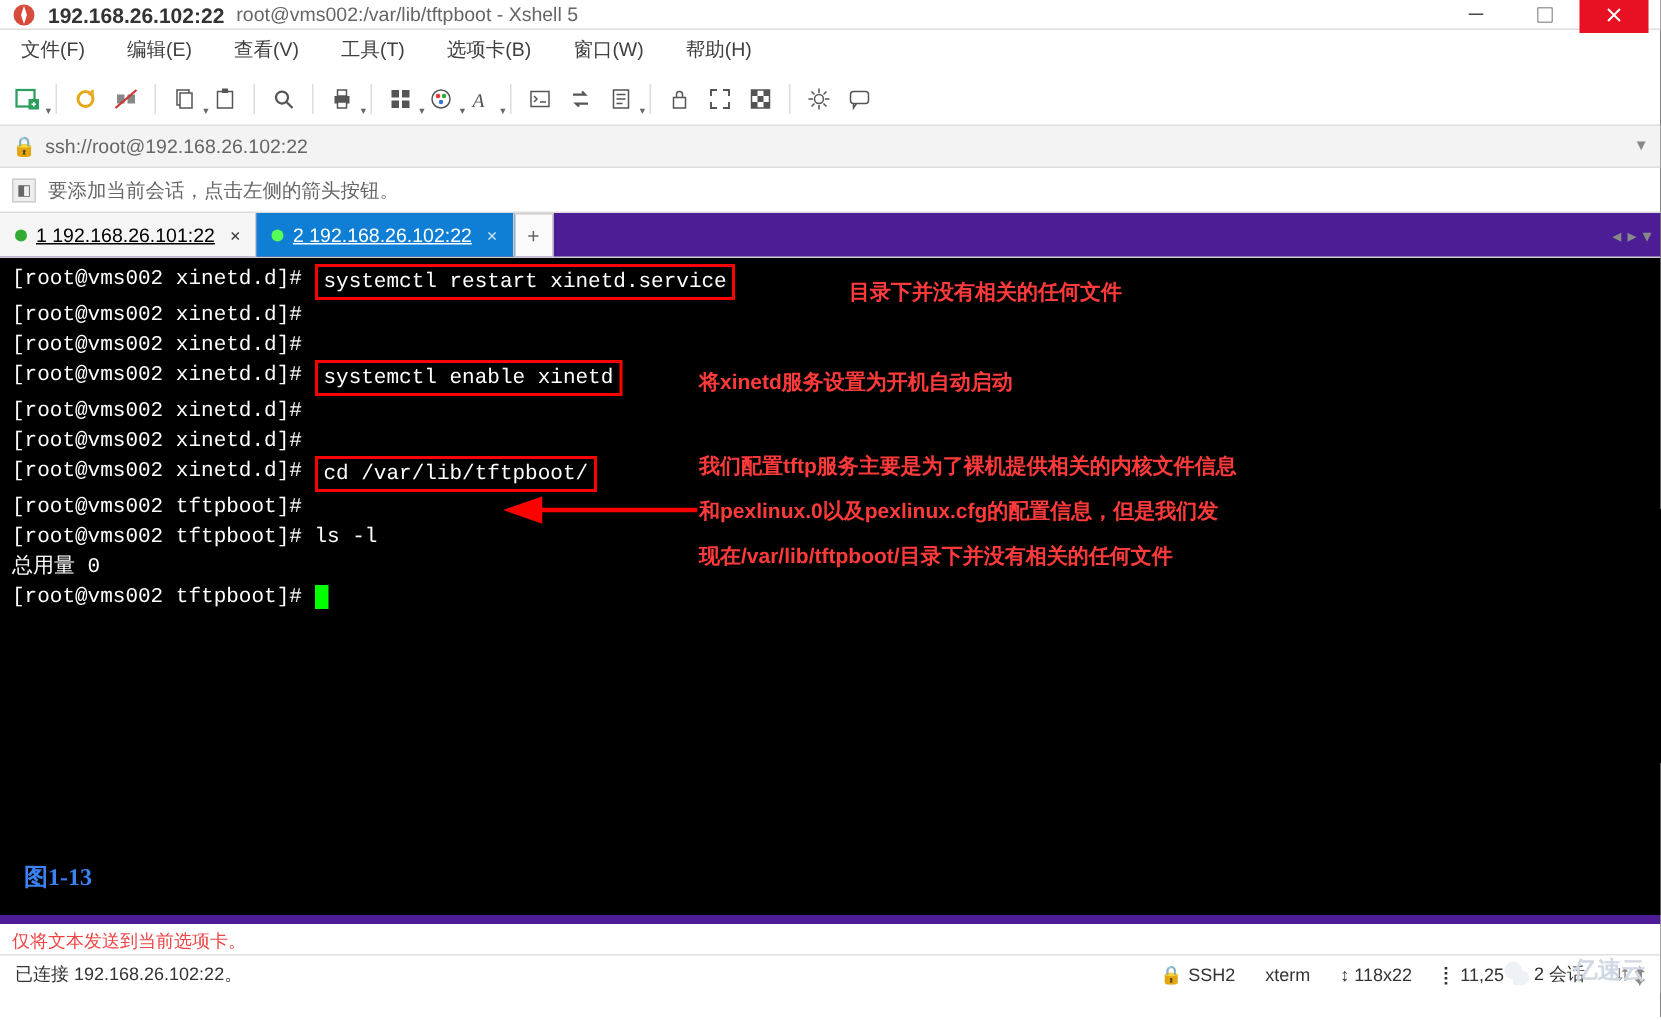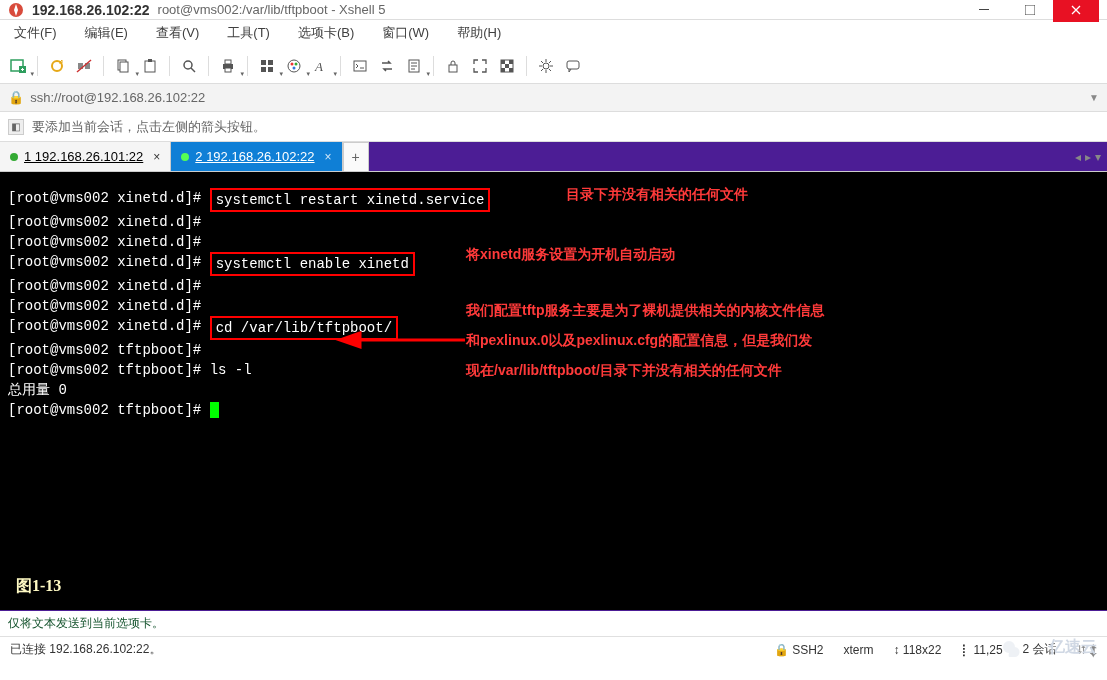--- a/index.html
+++ b/index.html
@@ -24,29 +24,29 @@
 .hint-bar { height: 30px; display: flex; align-items: center; padding: 0 8px; color: #666; font-size: 13px; border-bottom: 1px solid #ddd; }
 .hint-bar .badge { width: 16px; height: 16px; background: #eee; border: 1px solid #ccc; display: flex; align-items: center; justify-content: center; margin-right: 8px; font-size: 10px; }
 .tab-strip { height: 30px; display: flex; align-items: stretch; background: #4c1d95; border-bottom: 1px solid #ccc; position: relative; }
 .tab { display: flex; align-items: center; padding: 0 10px; font-size: 13px; border-right: 1px solid #ccc; background: #f5f5f5; position: relative; }
 .tab .dot { width: 8px; height: 8px; border-radius: 50%; background: #3a3; margin-right: 6px; }
 .tab.active { background: #0f7fd6; color: #fff; }
 .tab.active .dot { background: #5f5; }
 .tab .close { margin-left: 10px; font-size: 12px; color: inherit; opacity: .8; }
 .tab-add { width: 26px; display: flex; align-items: center; justify-content: center; color: #666; background: #fafafa; border: 1px solid #ccc; border-bottom: none; margin-left: 0; font-size: 14px; }
 .tab-nav { margin-left: auto; display: flex; align-items: center; gap: 4px; padding: 0 6px; color: #888; }
-.terminal { background: #000; color: #fff; font-family: "Courier New", monospace; font-size: 14px; line-height: 20px; height: 438px; padding: 16px 8px; position: relative; overflow: hidden; }
+.terminal { background: #000; color: #fff; font-family: "Courier New", monospace; font-size: 14px; line-height: 20px; height: 438px; padding: 4px 8px; position: relative; overflow: hidden; }
 .term-line { white-space: pre; }
 .term-inline { display: inline-block; vertical-align: top; }
 .redbox { border: 2px solid #f00; padding: 0 4px; }
 .anno { color: #ff3a3a; font-family: "Microsoft YaHei", sans-serif; font-weight: bold; position: absolute; font-size: 14px; }
-.fig-label { position: absolute; left: 16px; bottom: 14px; color: #fef9c3; font-weight: bold; font-family: "Microsoft YaHei"; font-size: 16px; text-align: right; }
+.fig-label { position: absolute; left: 16px; bottom: 14px; color: #3b82f6; font-weight: bold; font-family: "Microsoft YaHei"; font-size: 16px; text-align: right; }
 .arrow-overlay { position: absolute; pointer-events: none; }
 .cursor { display: inline-block; width: 9px; height: 16px; background: #0f0; vertical-align: text-bottom; }
-.input-hint { height: 26px; display: flex; align-items: center; padding: 0 8px; font-size: 12px; color: #14532d; background: #fff; border-top: 1px solid #4c1d95; }
+.input-hint { height: 26px; display: flex; align-items: flex-end; padding: 0 8px; font-size: 12px; color: #ef4444; background: #fff; border-top: 6px solid #4c1d95; }
 .status-bar { height: 26px; display: flex; align-items: center; padding: 0 10px; font-size: 12px; color: #333; border-top: 1px solid #e0e0e0; gap: 20px; background: #fff; }
 .status-bar .spacer { flex: 1; }
 .watermark { position: absolute; right: 10px; bottom: 22px; color: #d0d8e4; font-size: 16px; font-weight: bold; display: flex; align-items: center; gap: 20px; pointer-events: none; }
 .watermark svg { opacity: .35; }
 </style>
 </head>
 <body>
 
 <div class="title-bar">
   <span class="app-icon">

